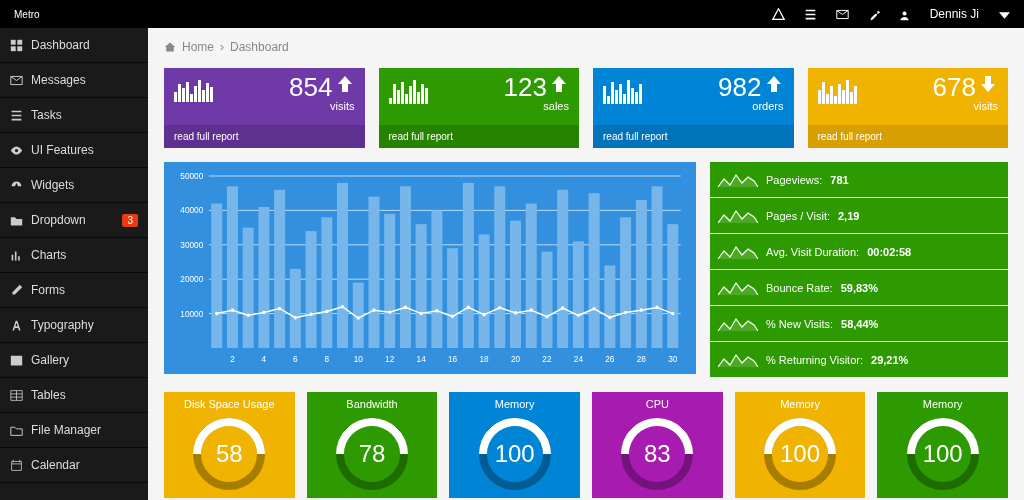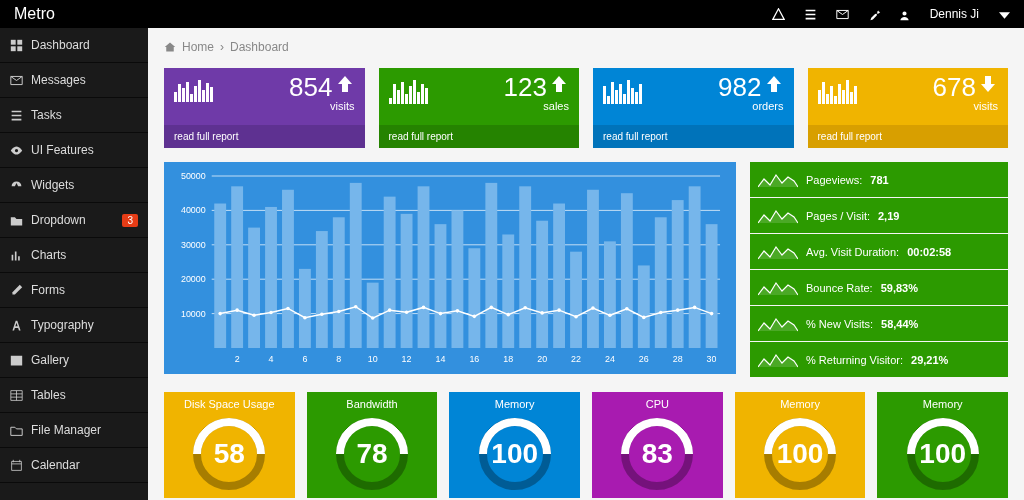--- a/index.html
+++ b/index.html
@@ -1,18 +1,18 @@
 <!DOCTYPE html>
 <html><head>
 <meta charset="utf-8">
 <style>
 *{margin:0;padding:0;box-sizing:border-box;font-family:"Helvetica Neue",Arial,sans-serif}
 body{background:#f5f5f5;width:1024px;height:500px;overflow:hidden}
 .topbar{background:#000;height:28px;display:flex;align-items:center;color:#fff;font-size:13px}
-.brand{padding:0 14px;font-size:16px}
+.brand{padding:0 14px;font-size:10px}
 .topbar-right{margin-left:auto;display:flex;align-items:center}
 .topbar-right .ticon{width:32px;height:28px;display:flex;align-items:center;justify-content:center;cursor:pointer}
 .topbar-right .ticon svg{width:13px;height:13px;fill:#fff}
 .user{padding:0 14px 0 8px;display:flex;align-items:flex-end;cursor:pointer;gap:20px;font-size:12px}
 .user svg{width:11px;height:11px;fill:#fff}
 .sidebar{position:absolute;left:0;top:28px;width:148px;background:#1a1a1a;height:472px;color:#ddd}
 .sidebar .item{display:flex;align-items:center;height:35px;padding:0 10px;cursor:pointer;font-size:12px;gap:8px;border-bottom:1px solid #0a0a0a}
 .sidebar .item svg{width:13px;height:13px;fill:#ccc}
 .sidebar .badge{background:#e63c16;color:#fff;font-size:10px;padding:1px 5px;border-radius:2px;margin-left:auto}
 .main{position:absolute;left:148px;top:28px;right:0;height:472px;padding:12px 16px;overflow:hidden}
@@ -30,34 +30,34 @@
 .kpi-num{font-size:26px;line-height:1;display:flex;align-items:flex-start}
 .kpi-arrow{width:20px;height:20px;margin-left:2px}
 .kpi-label{font-size:11px;text-align:right}
 .kpi-foot{font-size:10px;padding:6px 10px;margin:0 -10px -6px -10px}
 .kpi.purple .kpi-foot{background:#5e3191}
 .kpi.green .kpi-foot{background:#258300}
 .kpi.blue .kpi-foot{background:#0073ba}
 .kpi.yellow .kpi-foot{background:#d89f00}
 .mid-row{display:flex;gap:14px;margin-bottom:14px}
 .main-chart{background:#3390de;height:212px;flex:1;padding:8px}
-.side-stats{width:258px}
+.side-stats{width:298px}
 .stat-row{background:#2c9a00;color:#fff;height:35px;display:flex;align-items:center;padding:0 8px;font-size:11px;gap:8px;margin-bottom:1px}
 .spark{width:40px;height:22px}
 .stat-row .v{font-weight:bold}
 .donut-row{display:flex;gap:12px}
 .donut{flex:1;color:#fff;display:flex;flex-direction:column;align-items:center}
 .donut.yellow{background:#f0b400}
 .donut.green{background:#2c9a00}
 .donut.blue{background:#0085d6}
 .donut.purple{background:#a81bb0}
 .donut-title{font-size:11px;padding:6px 0}
 .ring{position:relative;width:72px;height:72px;border-radius:50%;border:8px solid rgba(0,0,0,.3);display:flex;align-items:center;justify-content:center;margin:2px 0 8px}
 .ring .arc{position:absolute;top:-8px;left:-8px;width:72px;height:72px;border-radius:50%;border:8px solid #fff;border-right-color:transparent;border-bottom-color:transparent;transform:rotate(45deg)}
-.ring .num{font-size:28px;font-weight:bold}
+.ring .num{font-size:24px;font-weight:normal}
 
 .chart-svg{width:100%;height:100%}
 .chart-svg text{fill:#fff;font-size:9px}
 .chart-svg line.grid{stroke:#fff;stroke-width:1;opacity:.7}
 .chart-svg rect.b{fill:#76b6eb}
 .chart-svg path.ln{stroke:#fff;stroke-width:1.5;fill:none}
 .chart-svg circle.pt{fill:#fff;r:1.8}
 </style>
 </head>
 <body>

